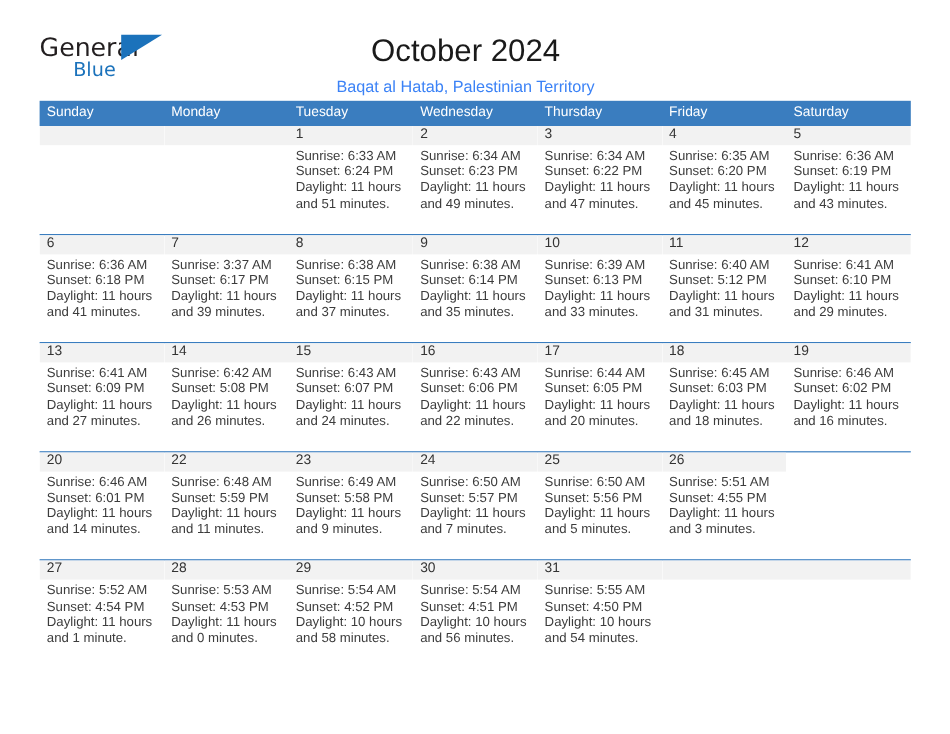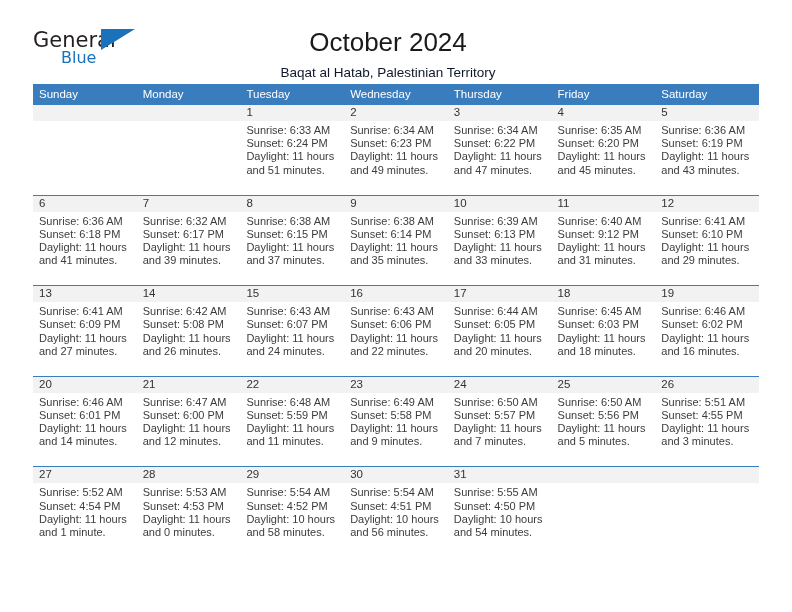--- a/index.html
+++ b/index.html
@@ -74,21 +74,21 @@
   .cal-title {
     font-size: 26px;
     font-weight: 400;
     color: #1a1a1a;
     line-height: 1.12;
     font-family: "Liberation Sans", sans-serif;
   }
   .cal-subtitle {
     font-size: 13.5px;
     font-weight: 400;
-    color: #0f172a;
+    color: #3b82f6;
     margin-top: 8px;
     font-family: "Liberation Sans", sans-serif;
   }
 
   
   .calendar {
     margin-top: 12px;
     width: 726px;
   }
   .weekdays {
@@ -217,21 +217,21 @@
         </div>
         <div class="week">
           <div class="day">
             <span class="daynum">6</span>
             <div class="info">Sunrise: 6:36 AM
 Sunset: 6:18 PM
 Daylight: 11 hours and 41 minutes.</div>
           </div>
           <div class="day">
             <span class="daynum">7</span>
-            <div class="info">Sunrise: 6:32 AM
+            <div class="info">Sunrise: 3:37 AM
 Sunset: 6:17 PM
 Daylight: 11 hours and 39 minutes.</div>
           </div>
           <div class="day">
             <span class="daynum">8</span>
             <div class="info">Sunrise: 6:38 AM
 Sunset: 6:15 PM
 Daylight: 11 hours and 37 minutes.</div>
           </div>
           <div class="day">
@@ -242,21 +242,21 @@
           </div>
           <div class="day">
             <span class="daynum">10</span>
             <div class="info">Sunrise: 6:39 AM
 Sunset: 6:13 PM
 Daylight: 11 hours and 33 minutes.</div>
           </div>
           <div class="day">
             <span class="daynum">11</span>
             <div class="info">Sunrise: 6:40 AM
-Sunset: 9:12 PM
+Sunset: 5:12 PM
 Daylight: 11 hours and 31 minutes.</div>
           </div>
           <div class="day">
             <span class="daynum">12</span>
             <div class="info">Sunrise: 6:41 AM
 Sunset: 6:10 PM
 Daylight: 11 hours and 29 minutes.</div>
           </div>
         </div>
         <div class="week">
@@ -304,26 +304,20 @@
           </div>
         </div>
         <div class="week">
           <div class="day">
             <span class="daynum">20</span>
             <div class="info">Sunrise: 6:46 AM
 Sunset: 6:01 PM
 Daylight: 11 hours and 14 minutes.</div>
           </div>
           <div class="day">
-            <span class="daynum">21</span>
-            <div class="info">Sunrise: 6:47 AM
-Sunset: 6:00 PM
-Daylight: 11 hours and 12 minutes.</div>
-          </div>
-          <div class="day">
             <span class="daynum">22</span>
             <div class="info">Sunrise: 6:48 AM
 Sunset: 5:59 PM
 Daylight: 11 hours and 11 minutes.</div>
           </div>
           <div class="day">
             <span class="daynum">23</span>
             <div class="info">Sunrise: 6:49 AM
 Sunset: 5:58 PM
 Daylight: 11 hours and 9 minutes.</div>

